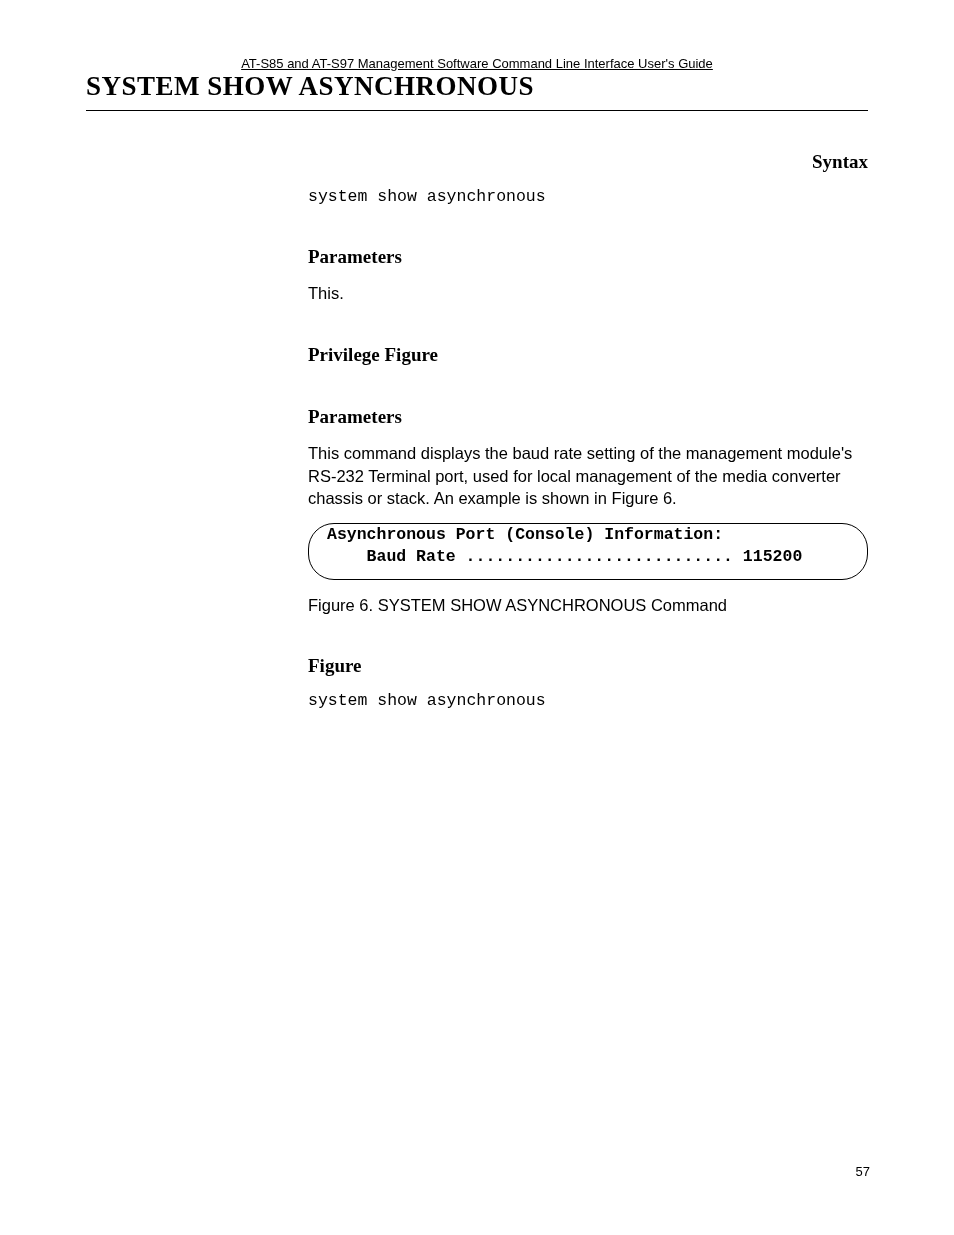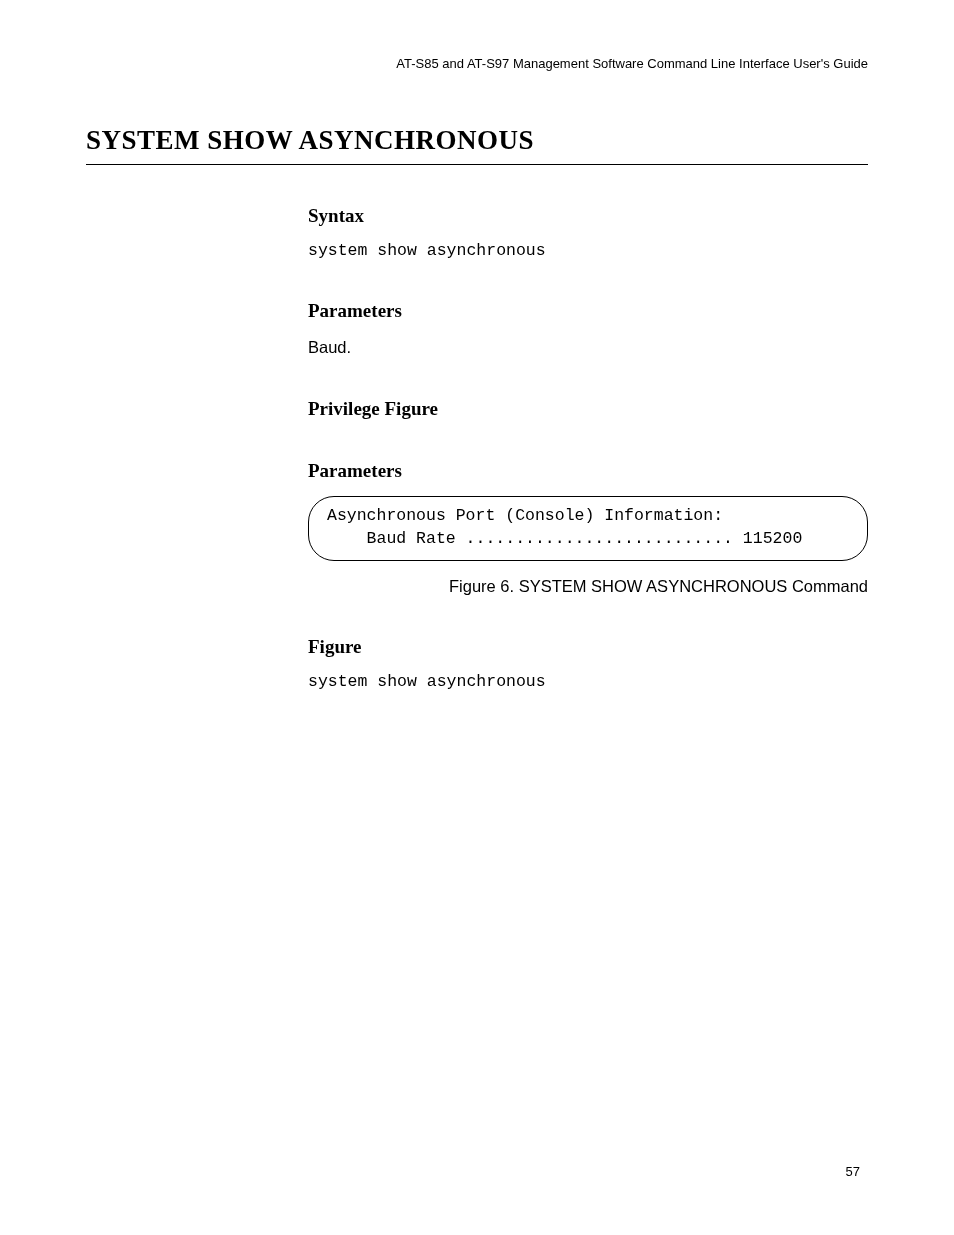--- a/index.html
+++ b/index.html
@@ -10,24 +10,24 @@
     width: 954px;
     height: 1235px;
     position: relative;
     font-family: Arial, Helvetica, sans-serif;
     color: #000;
   }
   .page {
     padding: 56px 86px 0 86px;
   }
   .running-header {
-    text-align: right;
+    text-align: center;
     font-size: 13px;
     font-family: Arial, Helvetica, sans-serif;
-    margin-bottom: 54px;
+    text-decoration: underline;
   }
   .title {
     font-family: "Times New Roman", Times, serif;
     font-weight: bold;
     font-size: 27px;
     letter-spacing: 0.5px;
     border-bottom: 1.5px solid #000;
     padding-bottom: 8px;
     margin-bottom: 40px;
   }
@@ -35,72 +35,74 @@
     margin-left: 222px;
     margin-right: 0;
   }
   .subhead {
     font-family: "Times New Roman", Times, serif;
     font-weight: bold;
     font-size: 19px;
     margin-top: 40px;
     margin-bottom: 14px;
   }
-  .subhead.first { margin-top: 16px; }
+  .subhead.first { margin-top: 16px; text-align: right; }
   .mono {
     font-family: "Courier New", Courier, monospace;
     font-size: 16.5px;
     white-space: pre;
   }
   .body-text {
     font-family: Arial, Helvetica, sans-serif;
     font-size: 16.5px;
     line-height: 1.35;
     margin: 0 0 10px 0;
   }
   .console-box {
     border: 1.5px solid #000;
     border-radius: 26px;
-    padding: 8px 18px 10px 18px;
+    padding: 0 18px 10px 18px;
     margin: 14px 0 14px 0;
+    font-weight: bold;
   }
   .console-box .mono { font-size: 16.5px; line-height: 1.35; }
   .figure-caption {
-    text-align: right;
+    text-align: left;
     font-family: Arial, Helvetica, sans-serif;
     font-size: 16.5px;
     margin: 16px 0 22px 0;
   }
   .page-number {
     position: absolute;
     bottom: 56px;
-    right: 94px;
+    right: 84px;
     font-size: 13px;
     font-family: Arial, Helvetica, sans-serif;
   }
 </style>
 </head>
 <body>
 
 <div class="page">
   <div class="running-header">AT-S85 and AT-S97 Management Software Command Line Interface User's Guide</div>
 
   <div class="title">SYSTEM SHOW ASYNCHRONOUS</div>
 
   <div class="content">
 
     <div class="subhead first">Syntax</div>
     <div class="mono">system show asynchronous</div>
 
     <div class="subhead">Parameters</div>
-    <p class="body-text">Baud.</p>
+    <p class="body-text">This.</p>
 
     <div class="subhead">Privilege Figure</div>
 
     <div class="subhead">Parameters</div>
+    <p class="body-text">This command displays the baud rate setting of the management module's RS-232 Terminal port, used for local management of the media converter chassis or stack. An example is shown in Figure 6.</p>
 
     <div class="console-box">
       <div class="mono">Asynchronous Port (Console) Information:
     Baud Rate ........................... 115200</div>
     </div>
 
     <div class="figure-caption">Figure 6. SYSTEM SHOW ASYNCHRONOUS Command</div>
 
 
     <div class="subhead">Figure</div>

